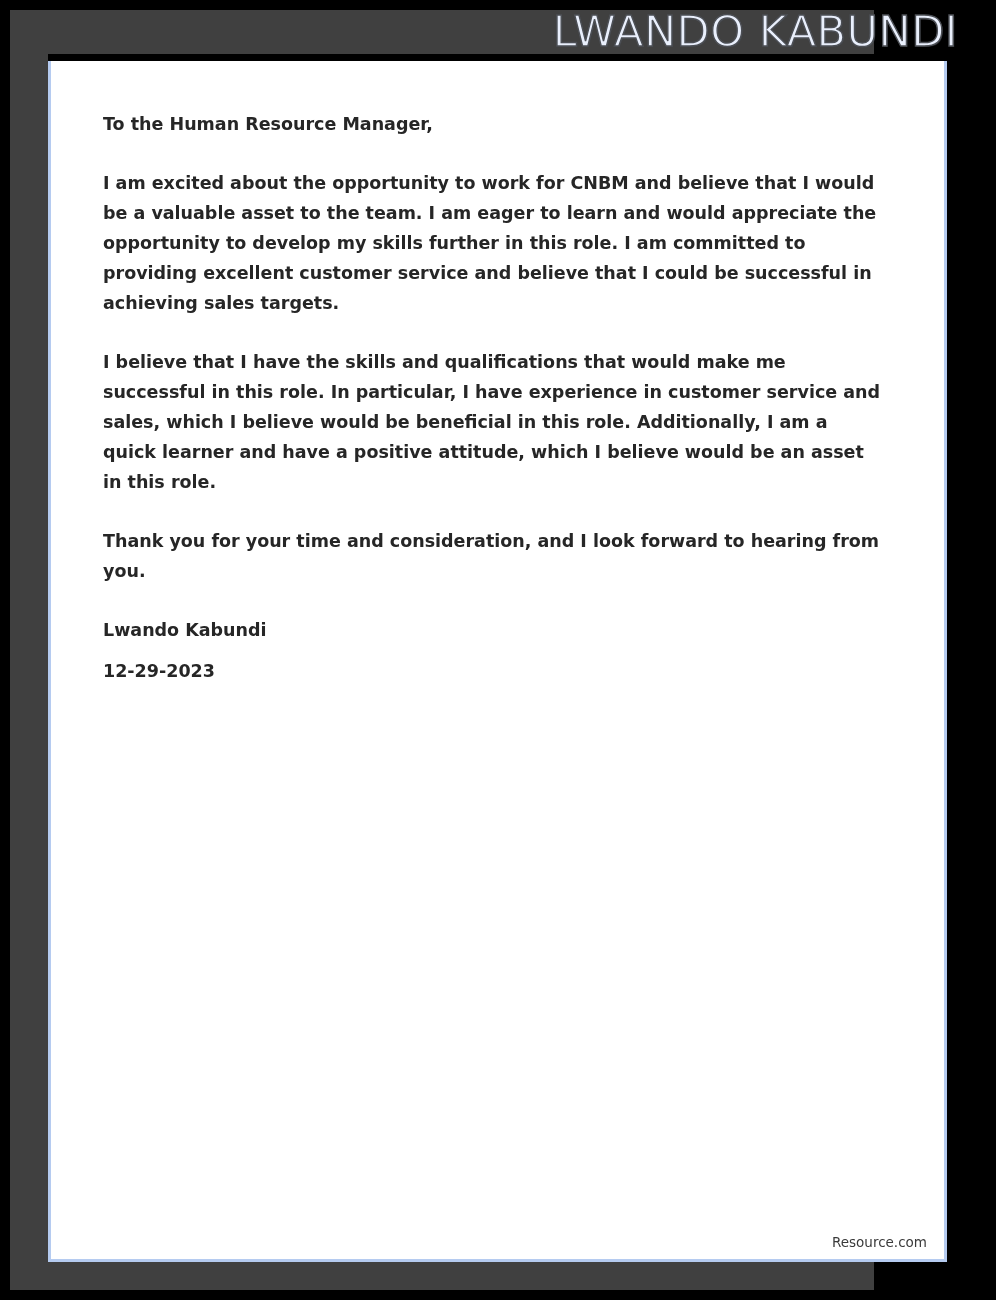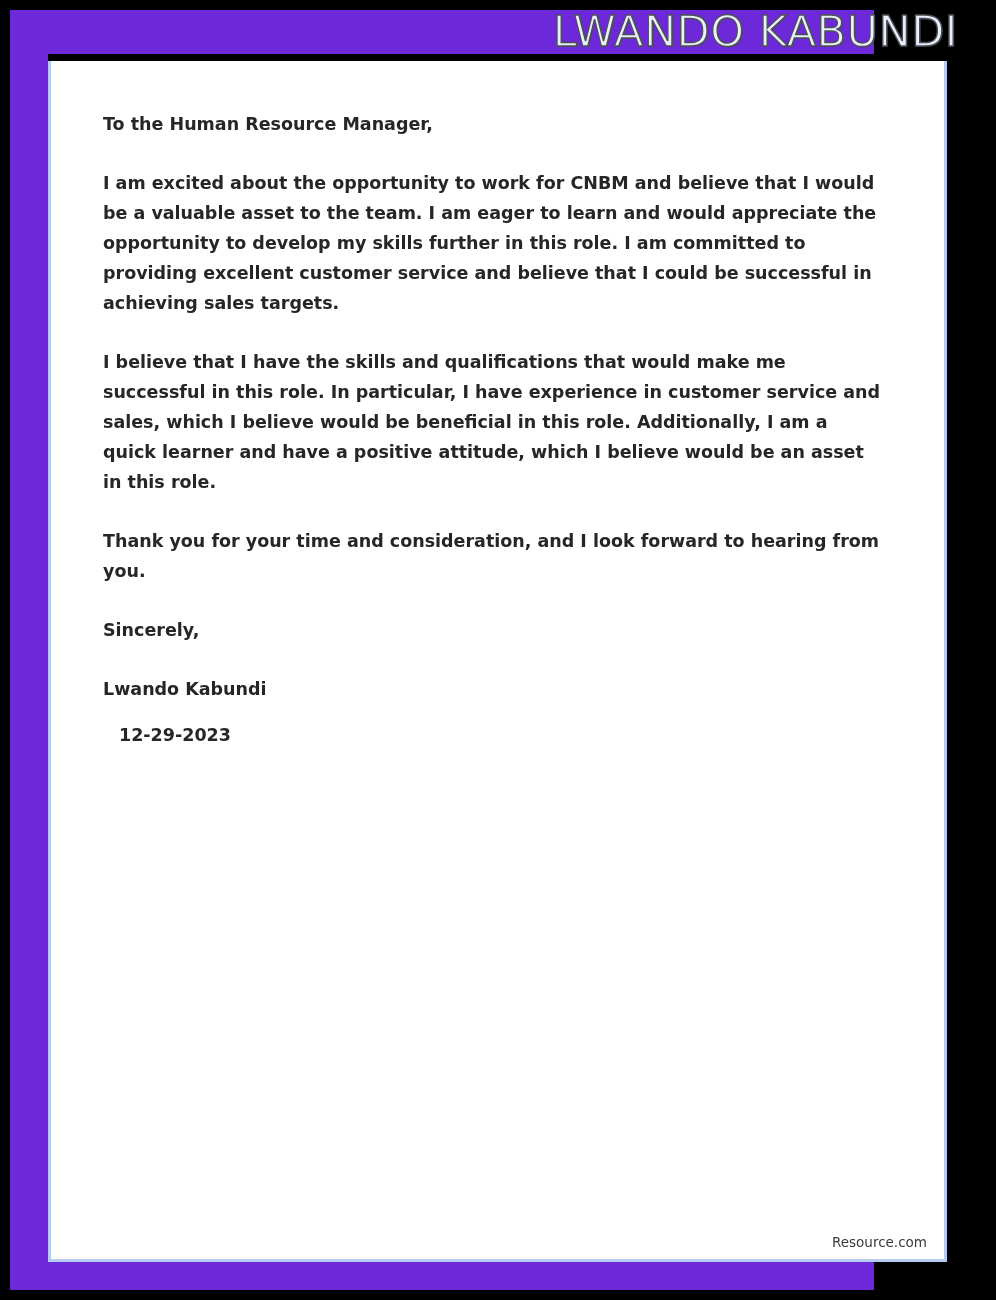--- a/index.html
+++ b/index.html
@@ -14,21 +14,21 @@
     overflow: hidden;
   }
 
   
   .page-frame {
     position: absolute;
     left: 10px;
     top: 10px;
     width: 864px;
     height: 1280px;
-    background: #6d28d9;
+    background: #404040;
     box-sizing: border-box;
   }
 
   
   .letterhead {
     position: absolute;
     left: 0;
     top: 0;
     width: 976px;
     height: 44px;
@@ -88,21 +88,21 @@
     line-height: 30px;
     color: #262626;
     font-weight: 700;
   }
 
   .signature-name {
     margin: 0 0 11px 0 !important;
   }
 
   .letter-date {
-    margin: 16px !important;
+    margin: 0 !important;
     color: #2b8cf0;
   }
 
   .footer-credit {
     position: absolute;
     right: 17px;
     bottom: 8px;
     font-family: "DejaVu Sans", sans-serif;
     font-size: 13.5px;
     line-height: 18px;
@@ -127,21 +127,20 @@
 
       <p>To the Human Resource Manager,</p>
 
 
       <p>I am excited about the opportunity to work for CNBM and believe that I would be a valuable asset to the team. I am eager to learn and would appreciate the opportunity to develop my skills further in this role. I am committed to providing excellent customer service and believe that I could be successful in achieving sales targets.</p>
 
       <p>I believe that I have the skills and qualifications that would make me successful in this role. In particular, I have experience in customer service and sales, which I believe would be beneficial in this role. Additionally, I am a quick learner and have a positive attitude, which I believe would be an asset in this role.</p>
 
       <p>Thank you for your time and consideration, and I look forward to hearing from you.</p>
 
-      <p>Sincerely,</p>
 
       <p class="signature-name">Lwando Kabundi</p>
 
       <p class="letter-date">12-29-2023</p>
 
     </div>
 
     <div class="footer-credit">Resource.com</div>
 
   </div>

